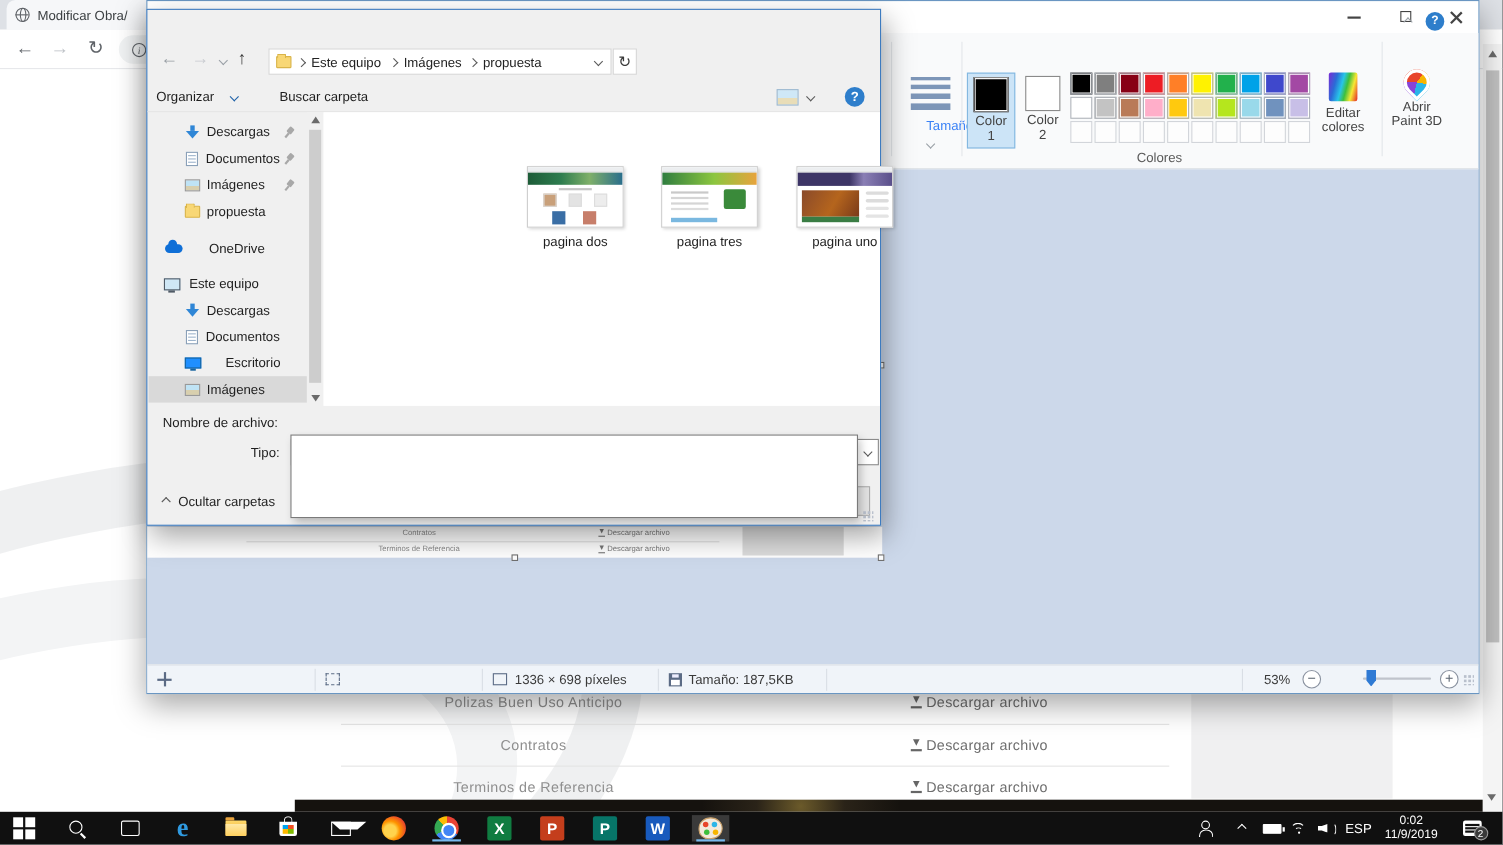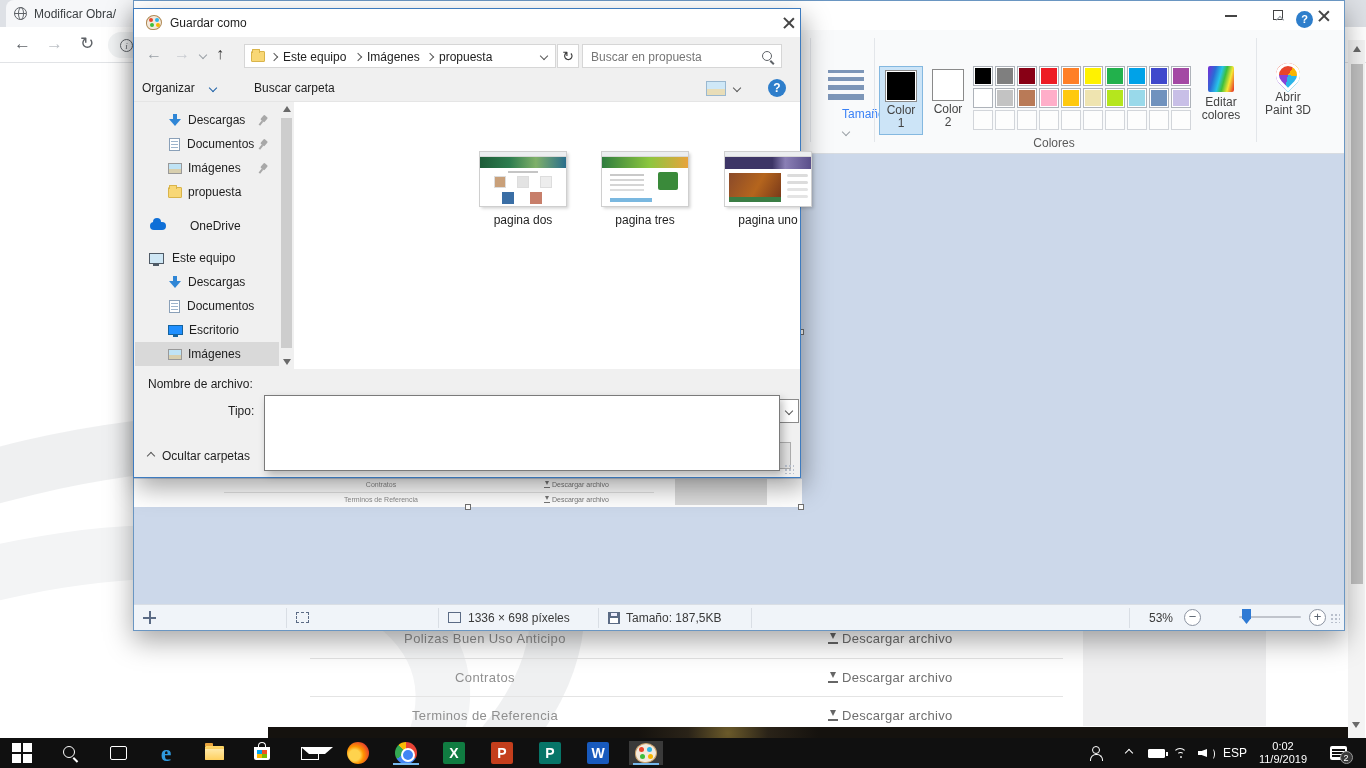--- a/index.html
+++ b/index.html
@@ -327,57 +327,40 @@
       <div style="position:absolute;left:1015px;top:6px;">53%</div>
       <div class="zoombtn" style="left:1050px;top:4px;">−</div>
       <div style="position:absolute;left:1105px;top:11px;width:62px;height:2px;background:#c0c4cc;border-radius:1px;"></div>
       <div style="position:absolute;left:1108px;top:4px;width:9px;height:15px;background:#2f7ad4;clip-path:polygon(0 0,100% 0,100% 62%,50% 100%,0 62%);"></div>
       <div class="zoombtn" style="left:1175px;top:4px;">+</div>
       <div class="grip" style="left:1196px;top:8px;"></div>
     </div>
   </div>
 
   <div id="dialog">
-    <div class="dlg-title">
-      <div class="pal-ico" style="position:absolute;left:12px;top:6px;">
-        <i style="left:2px;top:2px;background:#e8452b;"></i>
-          <i style="left:8px;top:2px;background:#2bb5e8;"></i>
-          <i style="left:3px;top:7px;background:#3dbf3d;"></i>
-          <i style="left:9px;top:7px;background:#f7b500;"></i>
-      </div>
-      <span style="position:absolute;left:36px;top:7px;font-size:12px;">Guardar como</span>
-      <span style="position:absolute;left:646px;top:5px;width:18px;height:18px;">
-        <span class="xbar" style="left:8px;top:2px;transform:rotate(45deg);"></span>
-          <span class="xbar" style="left:8px;top:2px;transform:rotate(-45deg);"></span>
-      </span>
-    </div>
 
     <div class="abs" style="left:0;top:28px;width:100%;height:38px;">
       <span style="position:absolute;left:12px;top:8px;font-size:16px;color:#9aa0a6;">←</span>
       <span style="position:absolute;left:40px;top:8px;font-size:16px;color:#c9ccd1;">→</span>
       <span class="chv" style="position:absolute;left:66px;top:15px;border-color:#9aa0a6;"></span>
       <span style="position:absolute;left:82px;top:8px;font-size:16px;color:#3a3a3a;">↑</span>
 
       <div class="box" style="position:absolute;left:110px;top:7px;width:312px;height:24px;">
         <span class="folder-ico" style="position:absolute;left:6px;top:6px;"></span>
         <span class="chv right" style="position:absolute;left:26px;top:9px;"></span>
         <span class="crumb" style="position:absolute;left:38px;top:5px;">Este equipo</span>
         <span class="chv right" style="position:absolute;left:110px;top:9px;"></span>
         <span class="crumb" style="position:absolute;left:122px;top:5px;">Imágenes</span>
         <span class="chv right" style="position:absolute;left:182px;top:9px;"></span>
         <span class="crumb" style="position:absolute;left:194px;top:5px;">propuesta</span>
         <span class="chv" style="position:absolute;right:8px;top:8px;"></span>
       </div>
       <div class="box" style="position:absolute;left:423px;top:7px;width:22px;height:24px;text-align:center;">
         <span style="font-size:14px;color:#3a3a3a;line-height:22px;">↻</span>
       </div>
-      <div class="box" style="position:absolute;left:448px;top:7px;width:200px;height:24px;">
-        <span style="position:absolute;left:8px;top:5px;color:#767676;">Buscar en propuesta</span>
-        <span class="mag" style="position:absolute;right:6px;top:5px;"></span>
-      </div>
     </div>
 
     <div class="abs" style="left:0;top:66px;width:100%;height:27px;border-bottom:1px solid #e5e5e5;">
       <span style="position:absolute;left:8px;top:6px;">Organizar</span>
       <span class="chv" style="position:absolute;left:76px;top:10px;border-color:#1e62a8;"></span>
       <span style="position:absolute;left:120px;top:6px;">Buscar carpeta</span>
       <div style="position:absolute;left:572px;top:6px;width:20px;height:15px;border:1px solid #9ab8d0;background:linear-gradient(#cfe8f7 55%,#e8ddb8 45%);"></div>
       <span class="chv" style="position:absolute;left:600px;top:10px;"></span>
       <div class="helpq" style="position:absolute;left:634px;top:4px;width:18px;height:18px;font-size:12px;line-height:18px;">?</div>
     </div>
@@ -411,21 +394,21 @@
         <span style="margin-left:8px;">Este equipo</span>
       </div>
       <div class="side-item" style="top:168px;">
         <span class="ico-dl" style="margin-left:33px;"></span>
         <span style="margin-left:6px;">Descargas</span>
       </div>
       <div class="side-item" style="top:192px;">
         <span class="ico-doc" style="margin-left:34px;"></span>
         <span style="margin-left:7px;">Documentos</span>
       </div>
-      <div class="side-item" style="top:216px;">
+      <div class="side-item" style="top:216px;gap:16px;">
         <span class="ico-desk" style="margin-left:33px;"></span>
         <span style="margin-left:6px;">Escritorio</span>
       </div>
       <div class="side-item sel" style="top:240px;">
         <span class="ico-pic" style="margin-left:33px;"></span>
         <span style="margin-left:6px;">Imágenes</span>
       </div>
 
       <div style="position:absolute;left:145px;top:0;width:15px;height:267px;background:#f0f0f0;">
         <div class="tri-up" style="margin:4px auto 0 auto;"></div>

